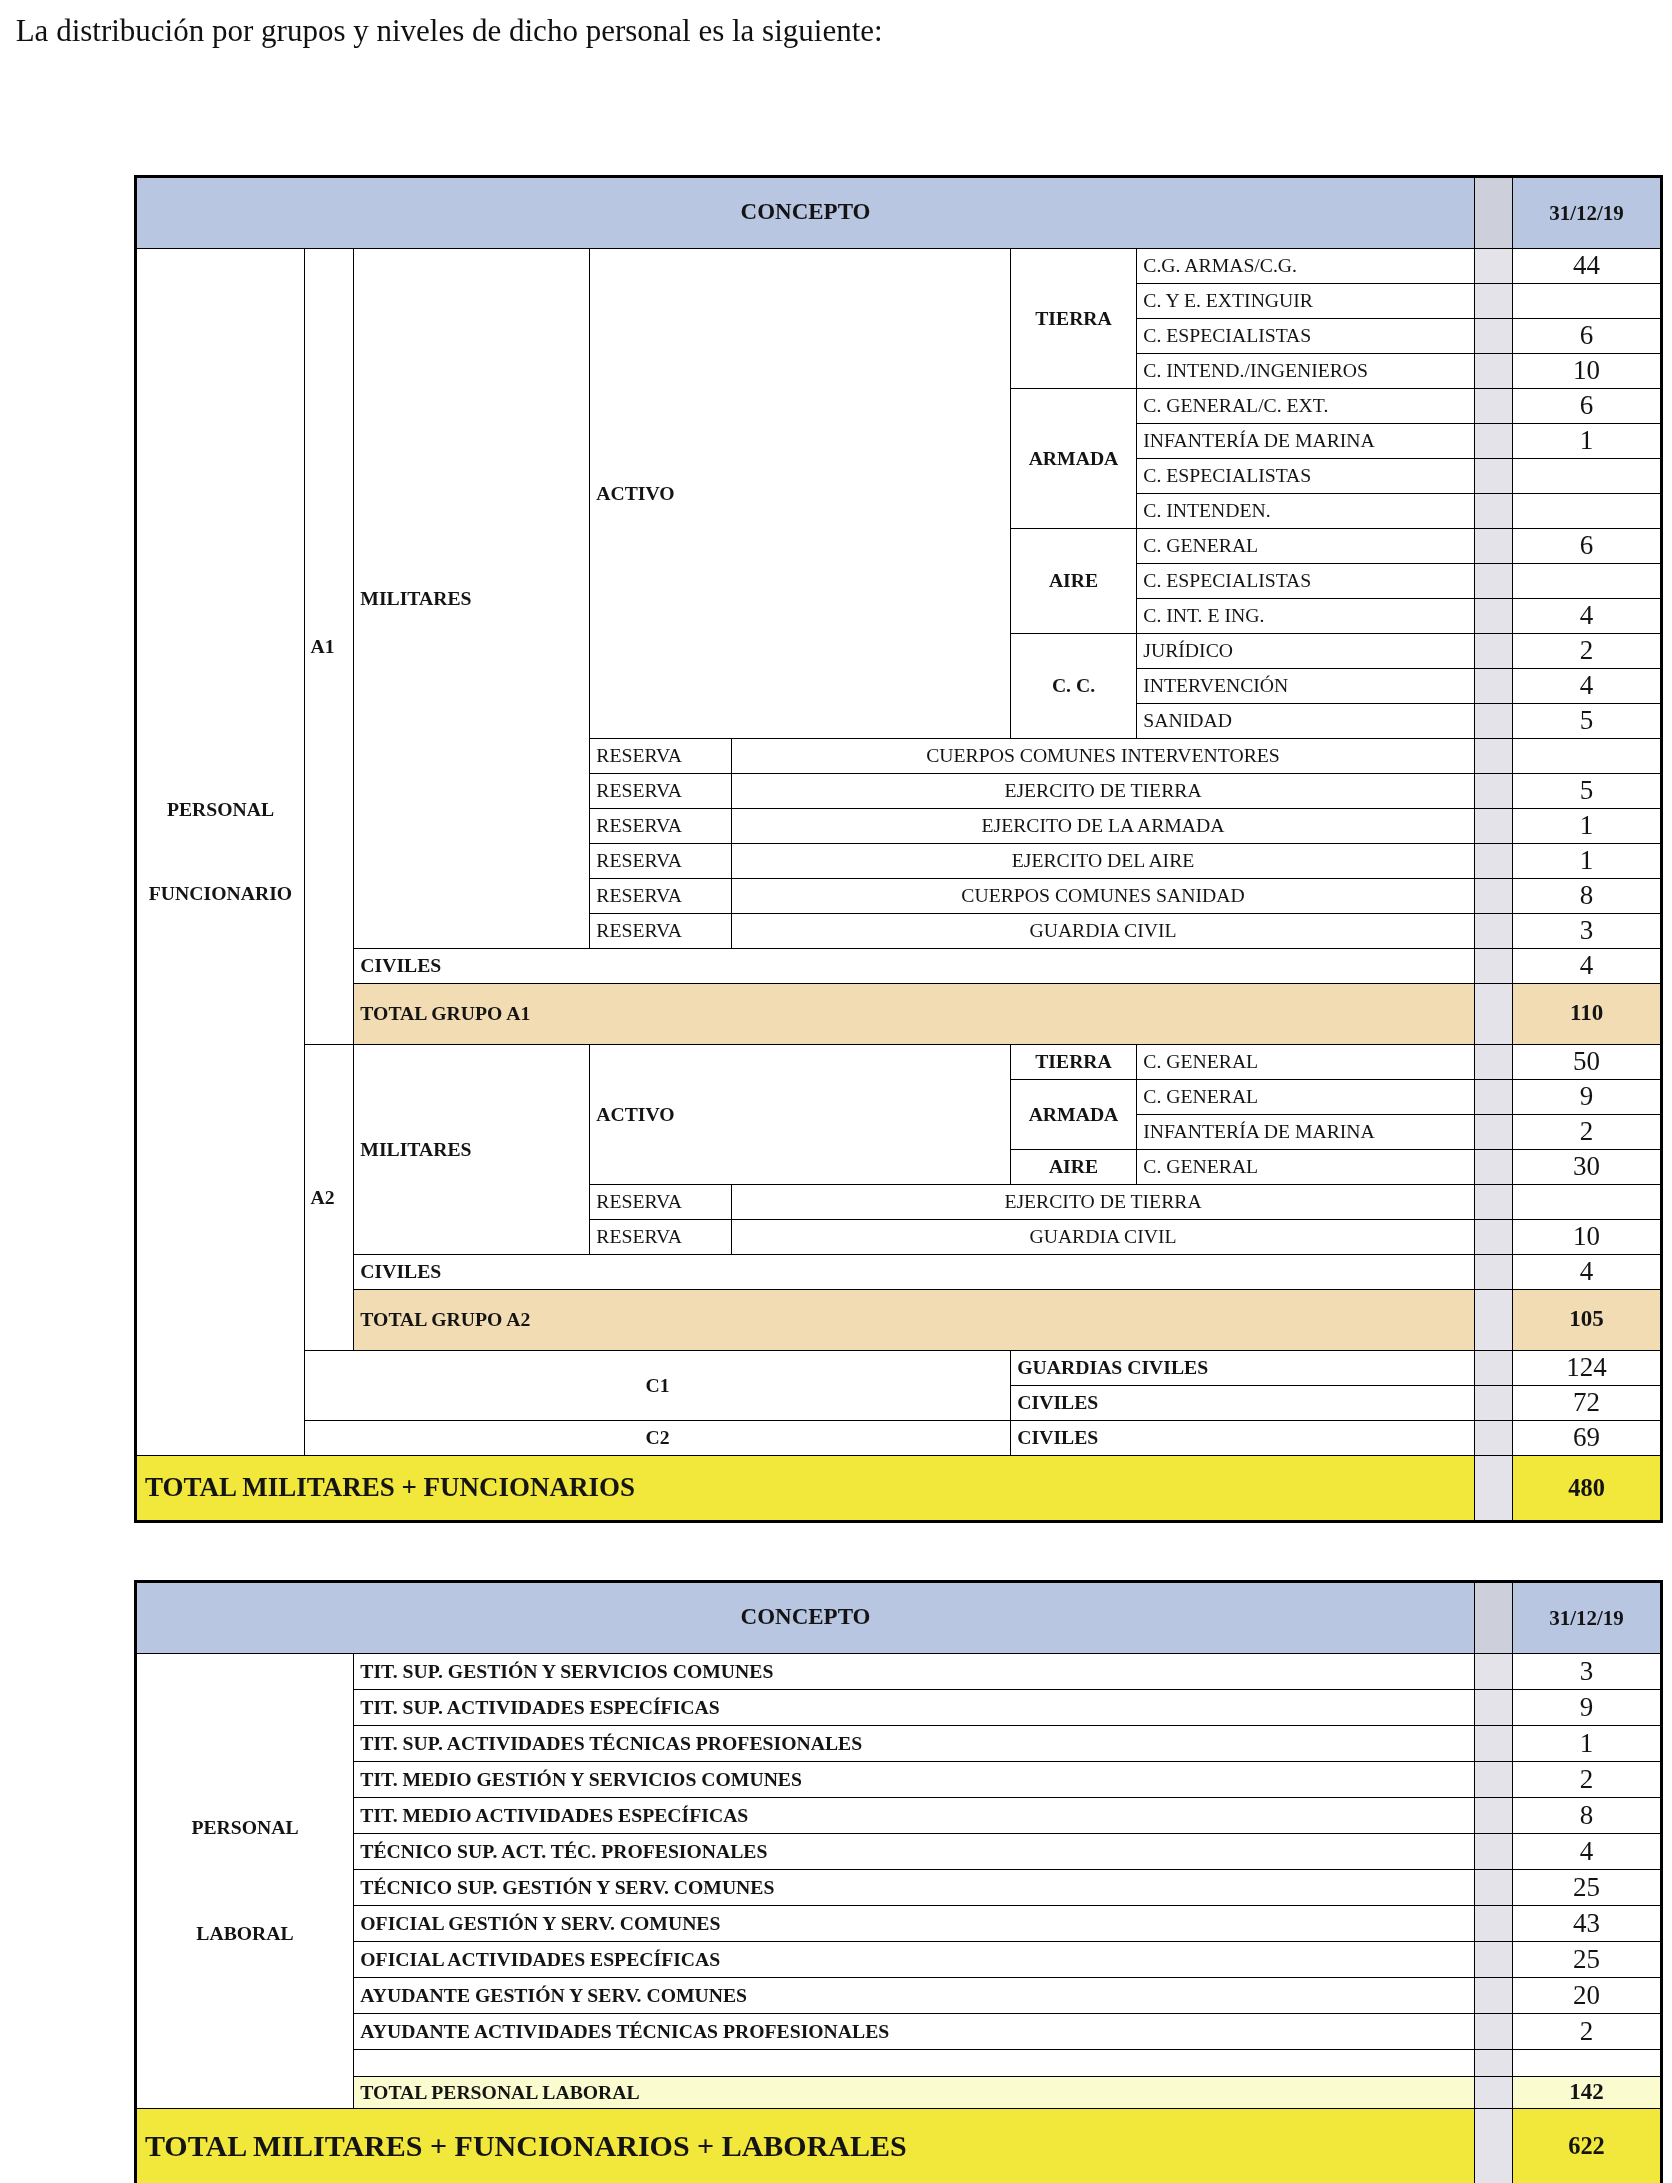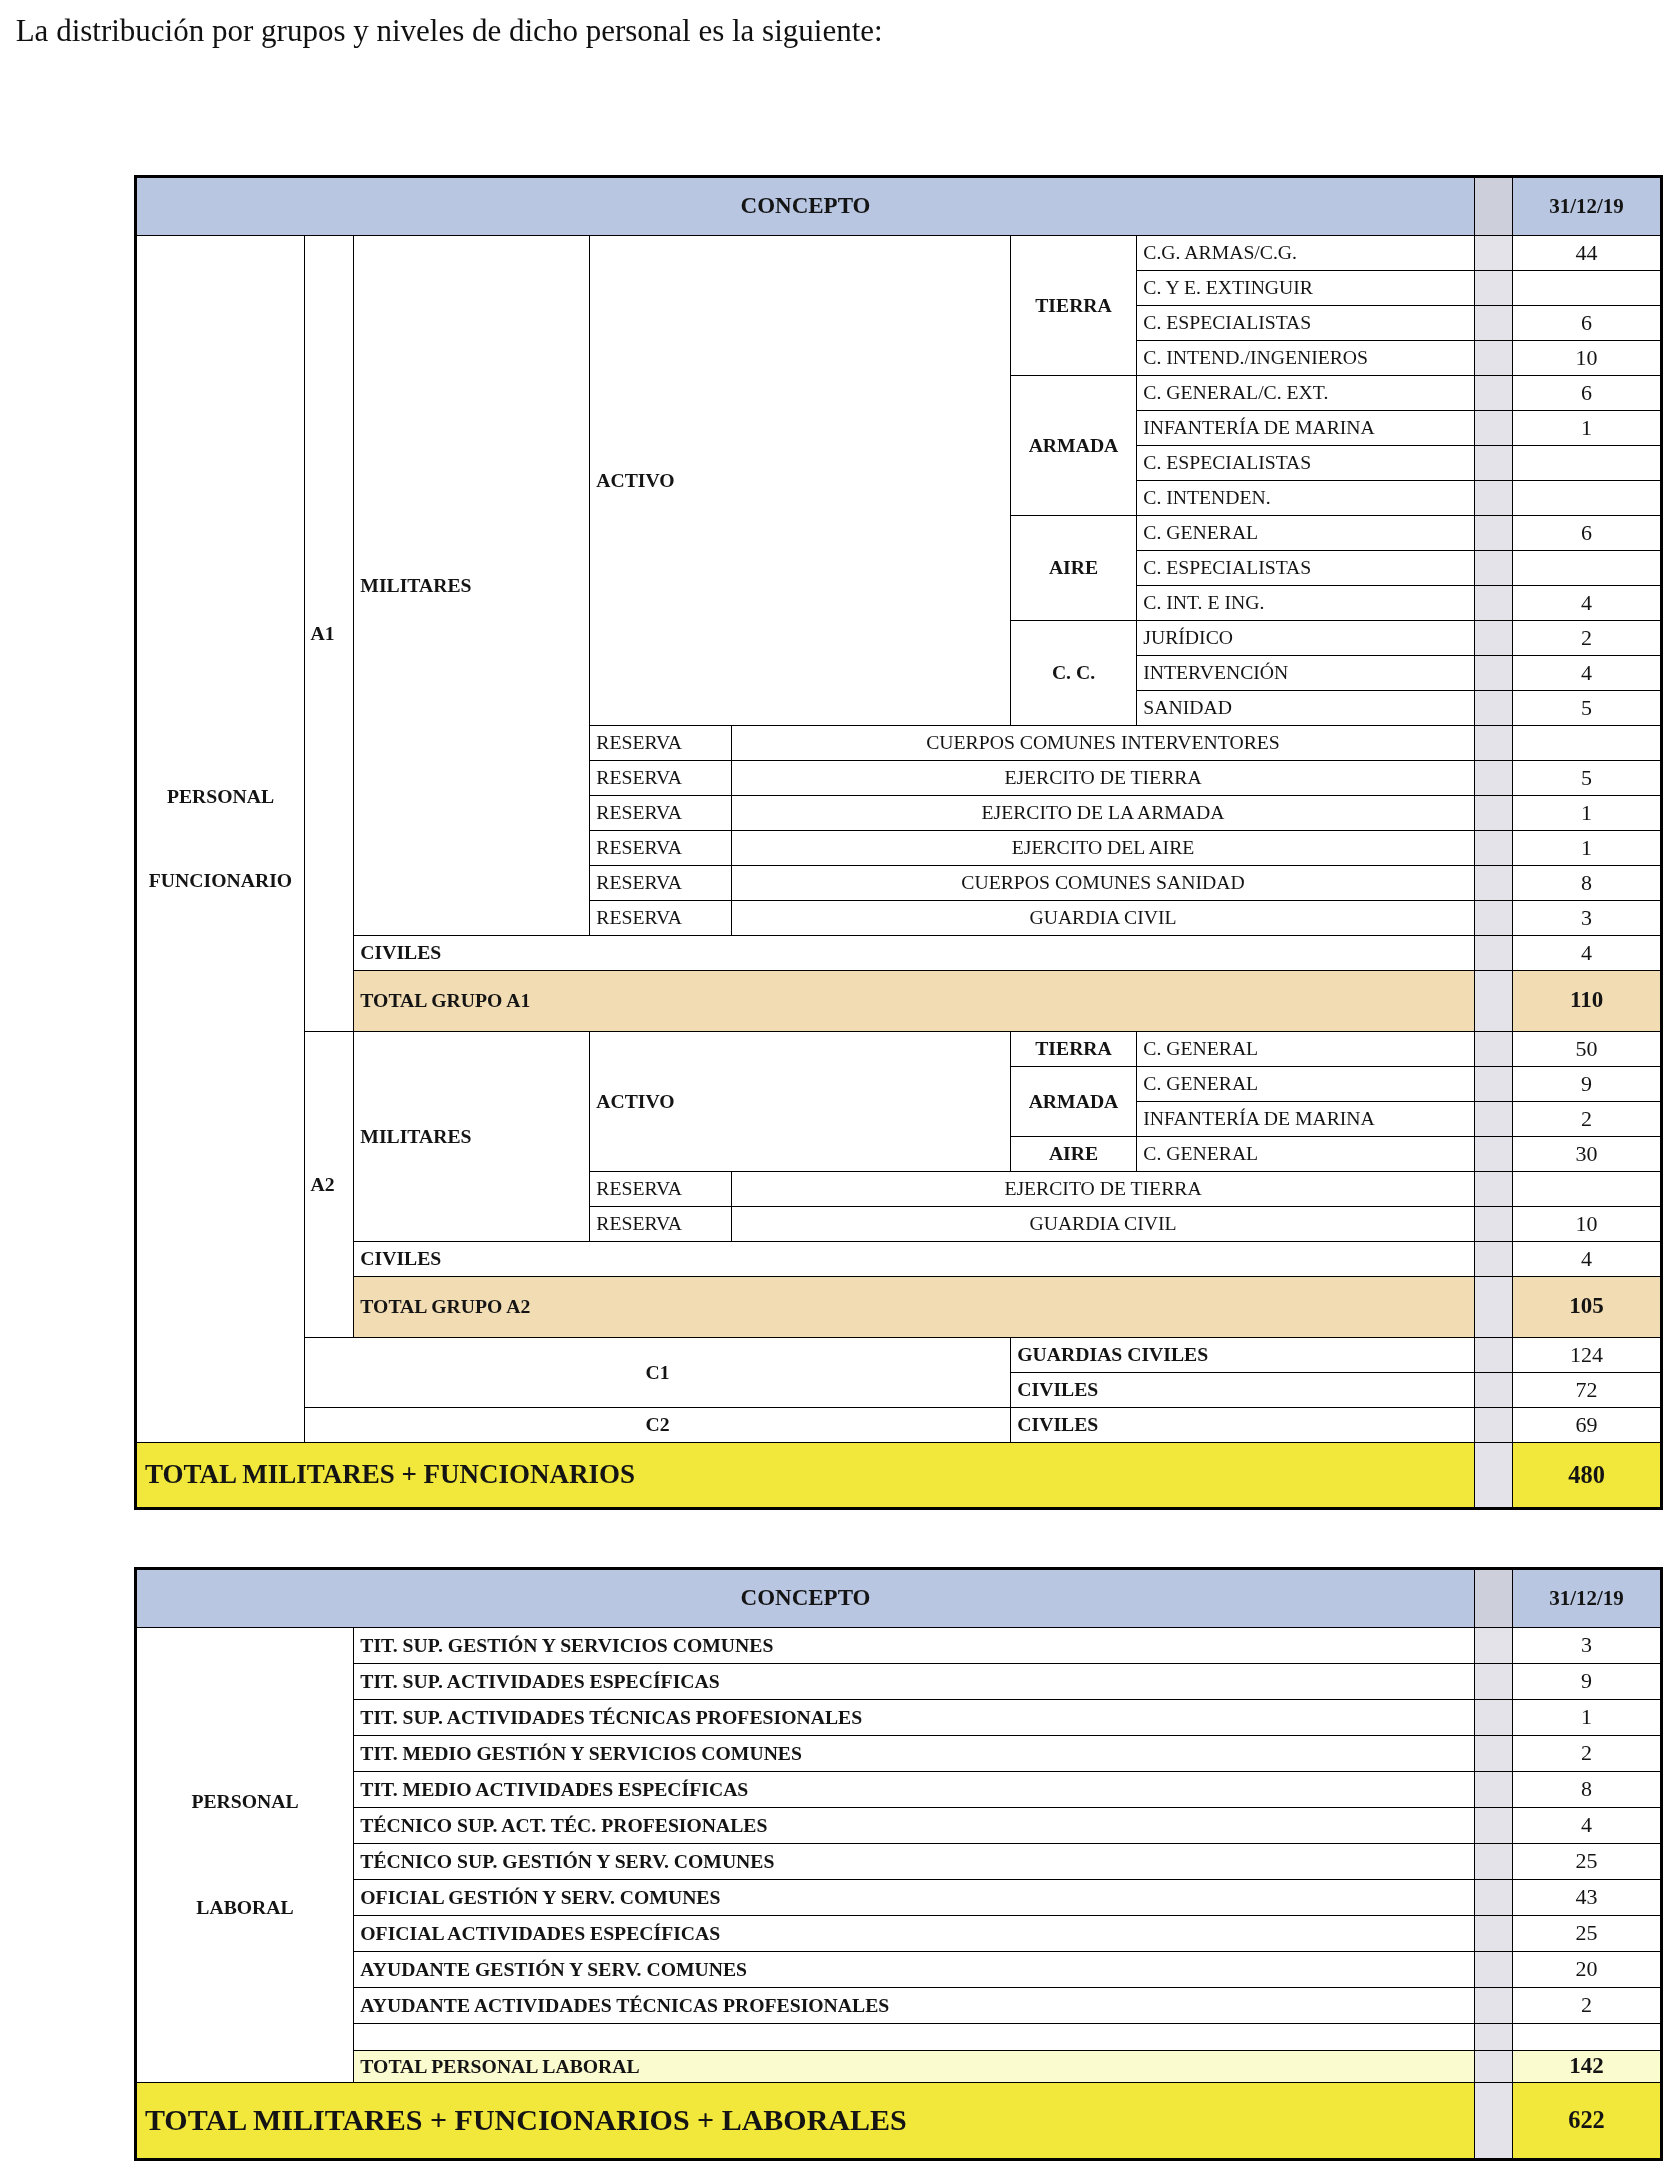--- a/index.html
+++ b/index.html
@@ -19,21 +19,21 @@
   }
   #table1 { margin-top:126px; }
   #table2 { margin-top:57px; }
 
   td {
     border:1.6px solid #000; padding:0 6.3px;
     font-size:19.7px; line-height:1.15; overflow:hidden;
     vertical-align:middle; word-wrap:break-word;
   }
 
-  tr.r76{height:59px} tr.r45{height:35px} tr.r56{height:61px} tr.r84{height:66px}
+  tr.r76{height:72px} tr.r45{height:35px} tr.r56{height:61px} tr.r84{height:66px}
   tr.r46{height:36px} tr.r34{height:27px} tr.r58{height:32px} tr.r98{height:77px}
 
   .hdr { background:var(--header-bg,#b8c6e2); font-weight:bold; text-align:center; font-size:23px; padding:0; }
   .hdr-date { font-size:21px; }
   .sep { background:var(--sep-bg,#e3e3e9); padding:0; }
   .hsep { background:var(--sep-header-bg,#cdd0da); }
 
   .colcat { font-weight:bold; text-align:center; padding:0 3.1px; }
   .colcat .l1 { margin-bottom:61px; }
   .colcat .l1b { margin-bottom:83px; }
@@ -45,21 +45,21 @@
   .rcorps { font-weight:normal; text-align:center; }
   .branch { font-weight:bold; text-align:center; }
   .corps  { font-weight:normal; text-align:left; }
   .civ    { font-weight:bold; text-align:left; }
   .lbl    { font-weight:bold; text-align:left;margin-top:24px; }
 
   .tan  { background:var(--tan-bg,#f2dcb3); }
   .yel  { background:var(--yellow-bg,#f2e83b); }
   .pyel { background:var(--pale-yellow-bg,#fbfbd0); }
 
-  .val   { text-align:center; font-size:22px; padding:0 1.6px; }
+  .val   { text-align:center; font-size:27px; padding:0 1.6px; }
   .val-b { font-weight:bold; font-size:23px; }
   .grand  { font-weight:bold; font-size:27px; padding-left:7.9px; }
   .grand2 { font-size:30px; }
   .valg  { text-align:center; font-weight:bold; font-size:24.4px; padding:7px; }
 </style>
 </head>
 <body>
 
 <div class="intro">La distribución por grupos y niveles de dicho personal es la siguiente:</div>
 

